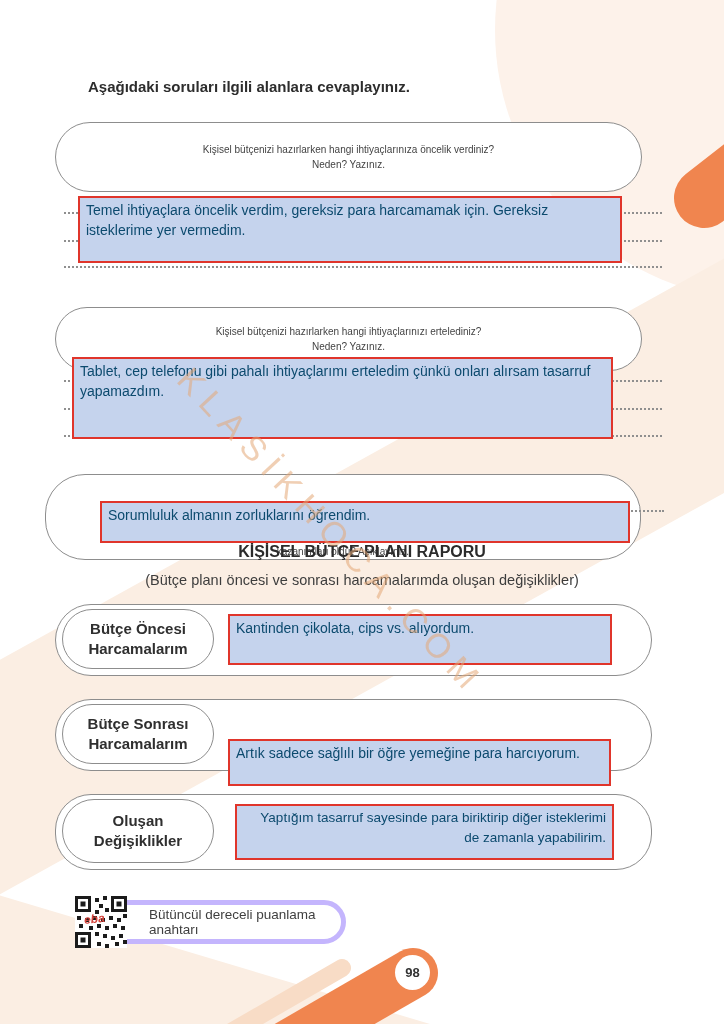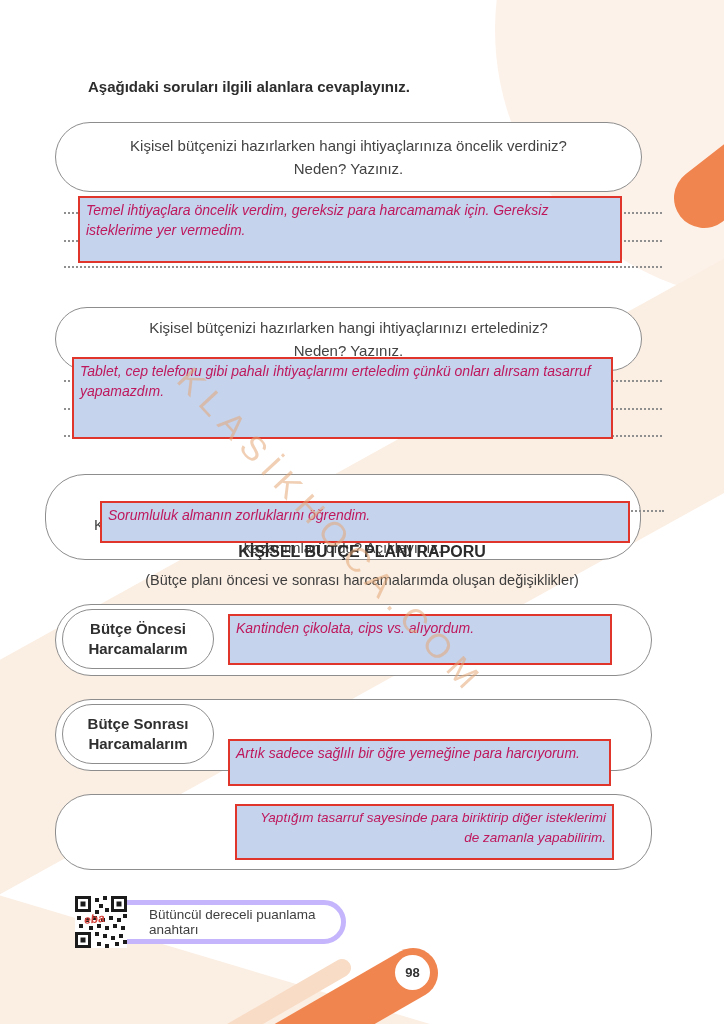--- a/index.html
+++ b/index.html
@@ -27,25 +27,25 @@
   .page-circle{position:absolute;left:395px;top:955px;width:35px;height:35px;
     border-radius:50%;background:#ffffff;z-index:6;display:flex;align-items:center;
     justify-content:center;font-weight:bold;font-size:13px;color:#333;}
   .watermark{position:absolute;left:198px;top:360px;z-index:10;pointer-events:none;
     transform:rotate(47deg);transform-origin:0 0;font-size:34px;letter-spacing:9px;
     color:rgba(227,168,118,0.55);white-space:nowrap;font-weight:400;}
   
   .bubble{position:absolute;background:#fff;border:1.5px solid #8d8d8d;
     border-radius:40px;z-index:2;display:flex;flex-direction:column;
     justify-content:center;align-items:center;text-align:center;
-    font-size:15px;line-height:1.55;color:#434343;}
+    font-size:10px;line-height:1.55;color:#434343;}
   .dotline{position:absolute;height:0;border-bottom:2px dotted #8f8f8f;z-index:1;}
   .answer-box{position:absolute;background:#c5d3ed;border:2.5px solid #e0352b;
     z-index:3;box-sizing:border-box;padding:2px 6px;font-size:14px;
-    line-height:1.45;color:#be185d;font-style:italic;}
+    line-height:1.45;color:#0c4a6e;}
   .row-outer{position:absolute;background:#fff;border:1.5px solid #8d8d8d;
     border-radius:36px;z-index:2;}
   .row-label{position:absolute;background:#fff;border:1.5px solid #8d8d8d;
     border-radius:32px;z-index:3;display:flex;align-items:center;justify-content:center;
     text-align:center;font-weight:bold;font-size:15px;line-height:1.35;color:#2f2f2f;
     box-sizing:border-box;padding:0 10px;}
   .instruction{position:absolute;left:88px;top:78px;font-weight:bold;
     font-size:15px;color:#2d2d2d;z-index:2;}
   .report-title{position:absolute;left:0;top:543px;width:724px;text-align:center;
     font-weight:bold;font-size:16px;color:#2b2b2b;z-index:2;}
@@ -108,20 +108,21 @@
 
   <div class="row-outer" style="left:55px;top:699px;width:595px;height:70px;"></div>
   <div class="dotline" style="left:216px;top:720px;width:422px;"></div>
   <div class="dotline" style="left:228px;top:756px;width:414px;"></div>
   <div class="row-label" style="left:62px;top:704px;width:152px;height:60px;">Bütçe Sonrası Harcamalarım</div>
   <div class="answer-box" style="left:228px;top:707px;width:383px;height:47px;margin-top:32px;">Artık sadece sağlılı bir öğre yemeğine para harcıyorum.</div>
 
   <div class="row-outer" style="left:55px;top:794px;width:595px;height:74px;"></div>
   <div class="dotline" style="left:220px;top:818px;width:420px;"></div>
   <div class="dotline" style="left:220px;top:847px;width:420px;"></div>
+  <div class="row-label" style="left:62px;top:799px;width:152px;height:64px;">Oluşan Değişiklikler</div>
   <div class="answer-box" style="left:235px;top:804px;width:379px;height:56px;font-size:13.5px;text-align:right;">Yaptığım tasarruf sayesinde para biriktirip diğer isteklerimi de zamanla yapabilirim.</div>
 
   <div class="qr-pill">
     <span>Bütüncül dereceli puanlama anahtarı</span>
   </div>
   <svg class="qr" viewBox="0 0 52 52">
     <rect x="0" y="0" width="52" height="52" fill="#ffffff"></rect>
     <g fill="#1b1b1b">
       <rect x="0" y="0" width="16" height="16"></rect>
         <rect x="36" y="0" width="16" height="16"></rect>

